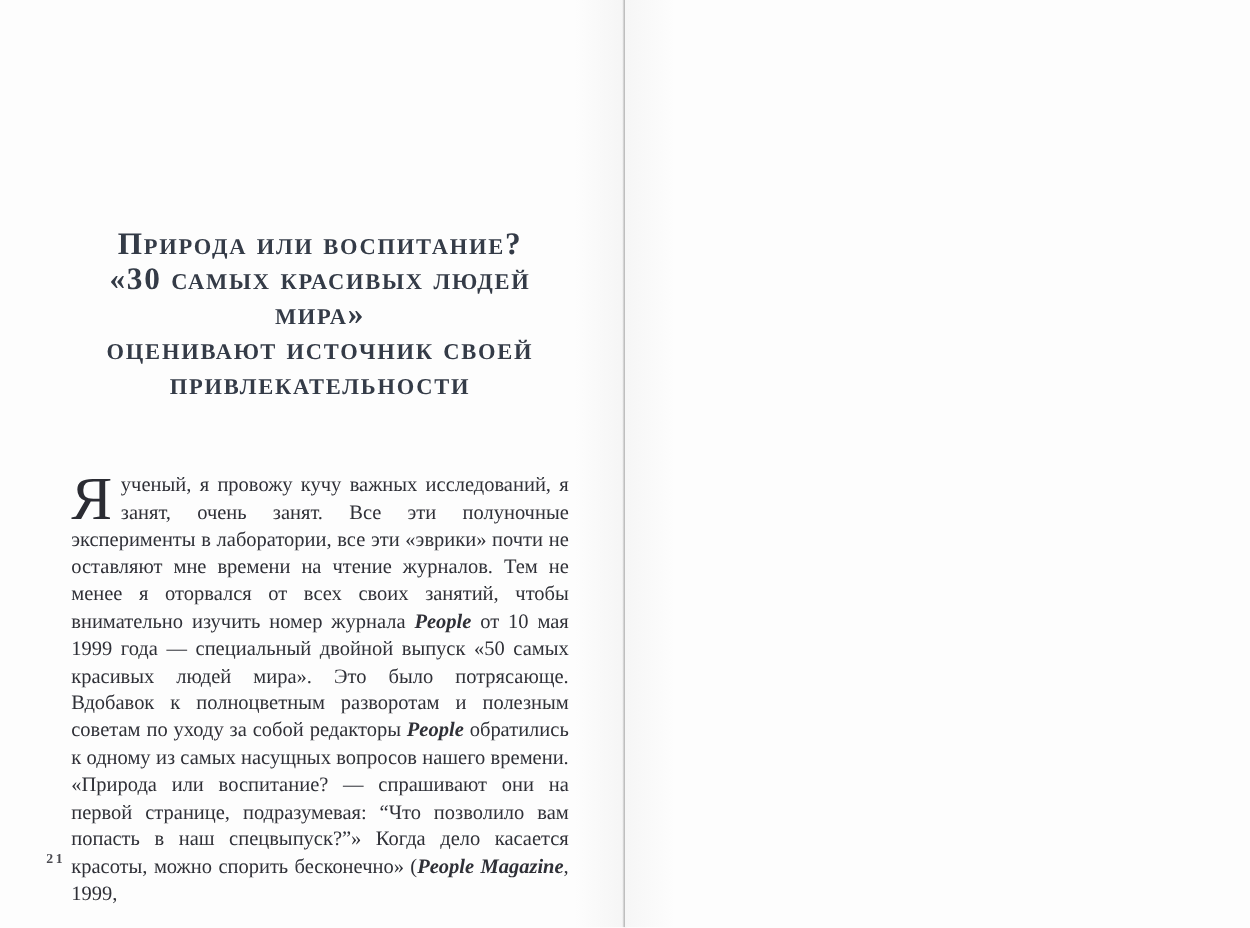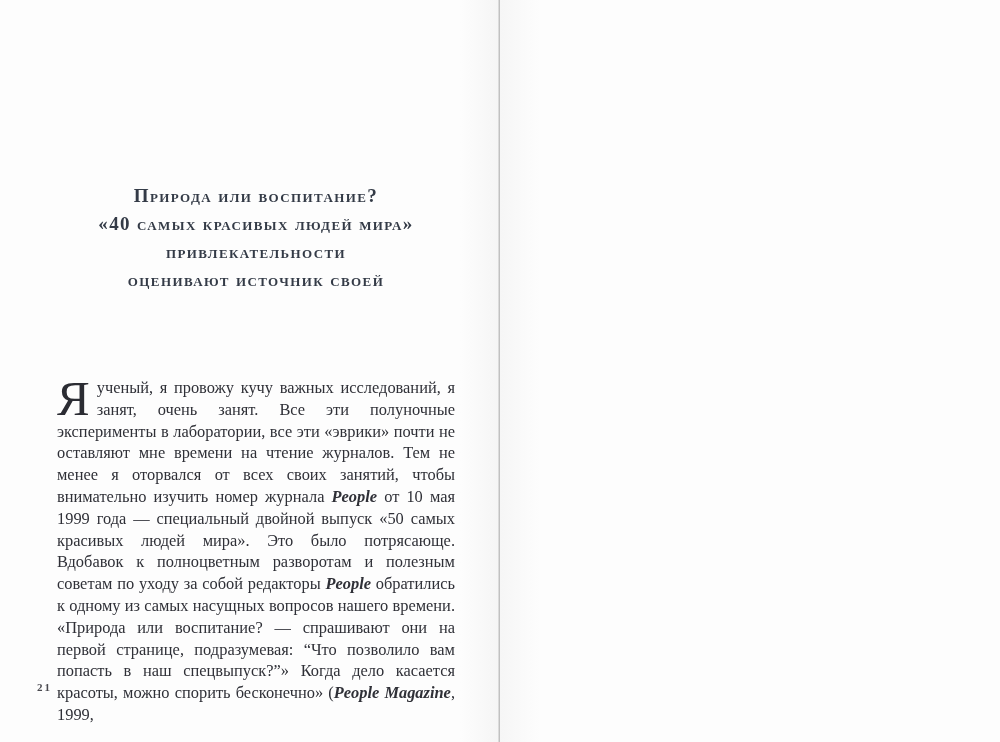--- a/index.html
+++ b/index.html
@@ -33,21 +33,21 @@
   }
   .chapter-title {
     position: absolute;
     top: 182px;
     left: 57px;
     width: 398px;
     margin: 0;
     text-align: center;
     font-variant: small-caps;
     font-weight: 600;
-    font-size: 19px;
+    font-size: 25px;
     line-height: 28px;
     letter-spacing: 1.4px;
     color: #343b47;
   }
   .chapter-title .tline { display: block; }
   .bodytext {
     color: #2f3037;
     font-size: 16.4px;
     line-height: 21.8px;
     text-align: justify;
@@ -80,23 +80,23 @@
   i { font-style: italic; font-weight: bold; }
 </style>
 </head>
 <body>
 
 <div class="spread">
 
   <div class="page left">
     <h1 class="chapter-title">
       <span class="tline">Природа или воспитание?</span>
-      <span class="tline">«40 самых красивых людей мира»</span>
+      <span class="tline">«30 самых красивых людей мира»</span>
+      <span class="tline">оценивают источник своей</span>
       <span class="tline">привлекательности</span>
-      <span class="tline">оценивают источник своей</span>
     </h1>
     <p class="bodytext left-body">
       <span class="dropcap">Я</span>
       <span><span>ученый, я провожу кучу важных исследований, я занят, очень занят. Все эти полуночные эксперименты в лаборатории, все эти «эврики» почти не оставляют мне времени на чтение журналов. Тем не менее я оторвался от всех своих занятий, чтобы внимательно изучить номер журнала </span><i>People</i><span> от 10 мая 1999 года — специальный двойной выпуск «50 самых красивых людей мира». Это было потрясающе. Вдобавок к полноцветным разворотам и полезным советам по уходу за собой редакторы </span><i>People</i><span> обратились к одному из самых насущных вопросов нашего времени. «Природа или воспитание? — спрашивают они на первой странице, подразумевая: “Что позволило вам попасть в наш спецвыпуск?”» Когда дело касается красоты, можно спорить бесконечно» (</span><i>People Magazine</i><span>, 1999,</span></span>
     </p>
     <div class="pagenum pn-left">21</div>
   </div>
 
   <div class="gutter"></div>
 

